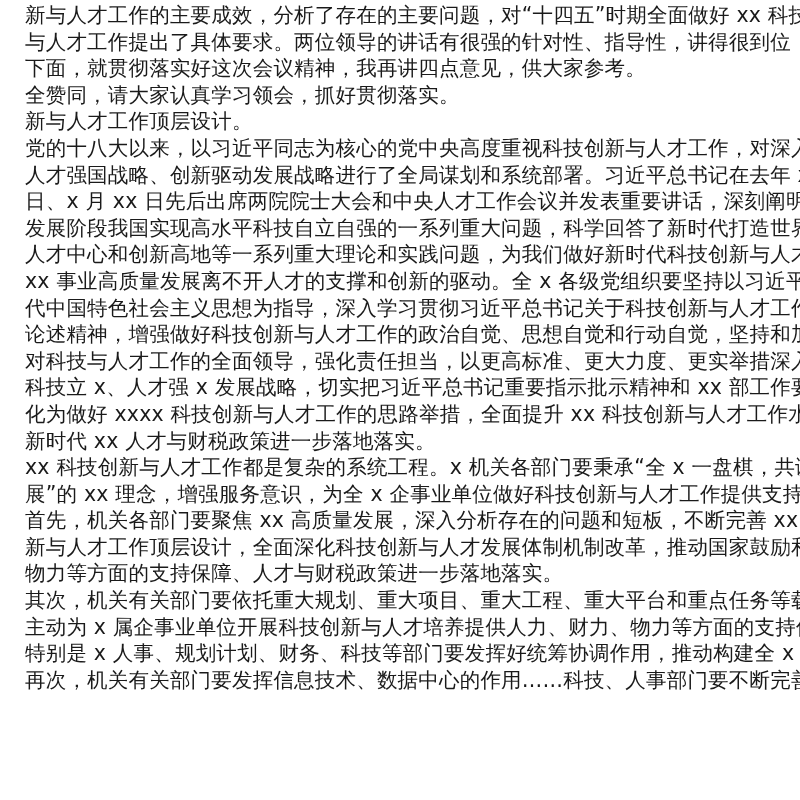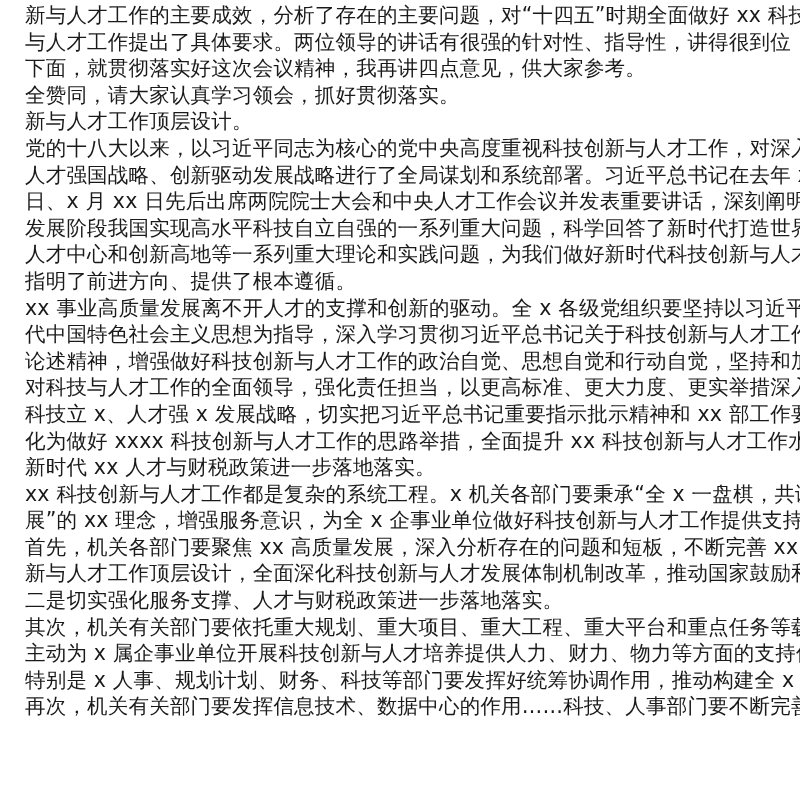--- a/index.html
+++ b/index.html
@@ -26,30 +26,29 @@
   <div class="line">新与人才工作的主要成效，分析了存在的主要问题，对“十四五”时期全面做好 xx 科技创新</div>
   <div class="line">与人才工作提出了具体要求。两位领导的讲话有很强的针对性、指导性，讲得很到位，我完</div>
   <div class="line">下面，就贯彻落实好这次会议精神，我再讲四点意见，供大家参考。</div>
   <div class="line">全赞同，请大家认真学习领会，抓好贯彻落实。</div>
   <div class="line">新与人才工作顶层设计。</div>
   <div class="line">党的十八大以来，以习近平同志为核心的党中央高度重视科技创新与人才工作，对深入实施</div>
   <div class="line">人才强国战略、创新驱动发展战略进行了全局谋划和系统部署。习近平总书记在去年 x 月 xx</div>
   <div class="line">日、x 月 xx 日先后出席两院院士大会和中央人才工作会议并发表重要讲话，深刻阐明了新</div>
   <div class="line">发展阶段我国实现高水平科技自立自强的一系列重大问题，科学回答了新时代打造世界重要</div>
   <div class="line">人才中心和创新高地等一系列重大理论和实践问题，为我们做好新时代科技创新与人才工作</div>
-  <div class="line">指明了前进方向、提供了根本遵循。</div>
   <div class="line">xx 事业高质量发展离不开人才的支撑和创新的驱动。全 x 各级党组织要坚持以习近平新时</div>
   <div class="line">代中国特色社会主义思想为指导，深入学习贯彻习近平总书记关于科技创新与人才工作重要</div>
   <div class="line">论述精神，增强做好科技创新与人才工作的政治自觉、思想自觉和行动自觉，坚持和加强党</div>
   <div class="line">对科技与人才工作的全面领导，强化责任担当，以更高标准、更大力度、更实举措深入推进</div>
   <div class="line">科技立 x、人才强 x 发展战略，切实把习近平总书记重要指示批示精神和 xx 部工作要求，转</div>
   <div class="line">化为做好 xxxx 科技创新与人才工作的思路举措，全面提升 xx 科技创新与人才工作水平，为</div>
   <div class="line">新时代 xx 人才与财税政策进一步落地落实。</div>
   <div class="line">xx 科技创新与人才工作都是复杂的系统工程。x 机关各部门要秉承“全 x 一盘棋，共谋新发</div>
   <div class="line">展”的 xx 理念，增强服务意识，为全 x 企事业单位做好科技创新与人才工作提供支持保障。</div>
   <div class="line">首先，机关各部门要聚焦 xx 高质量发展，深入分析存在的问题和短板，不断完善 xx 科技创</div>
   <div class="line">新与人才工作顶层设计，全面深化科技创新与人才发展体制机制改革，推动国家鼓励和支持</div>
-  <div class="line">二是切实强化服务支撑、人才与财税政策进一步落地落实。</div>
+  <div class="line">物力等方面的支持保障、人才与财税政策进一步落地落实。</div>
   <div class="line">其次，机关有关部门要依托重大规划、重大项目、重大工程、重大平台和重点任务等载体，</div>
   <div class="line">主动为 x 属企事业单位开展科技创新与人才培养提供人力、财力、物力等方面的支持保障，</div>
   <div class="line">特别是 x 人事、规划计划、财务、科技等部门要发挥好统筹协调作用，推动构建全 x 广泛参</div>
   <div class="line">再次，机关有关部门要发挥信息技术、数据中心的作用……科技、人事部门要不断完善科技创</div>
 </div>
 
 </body></html>

